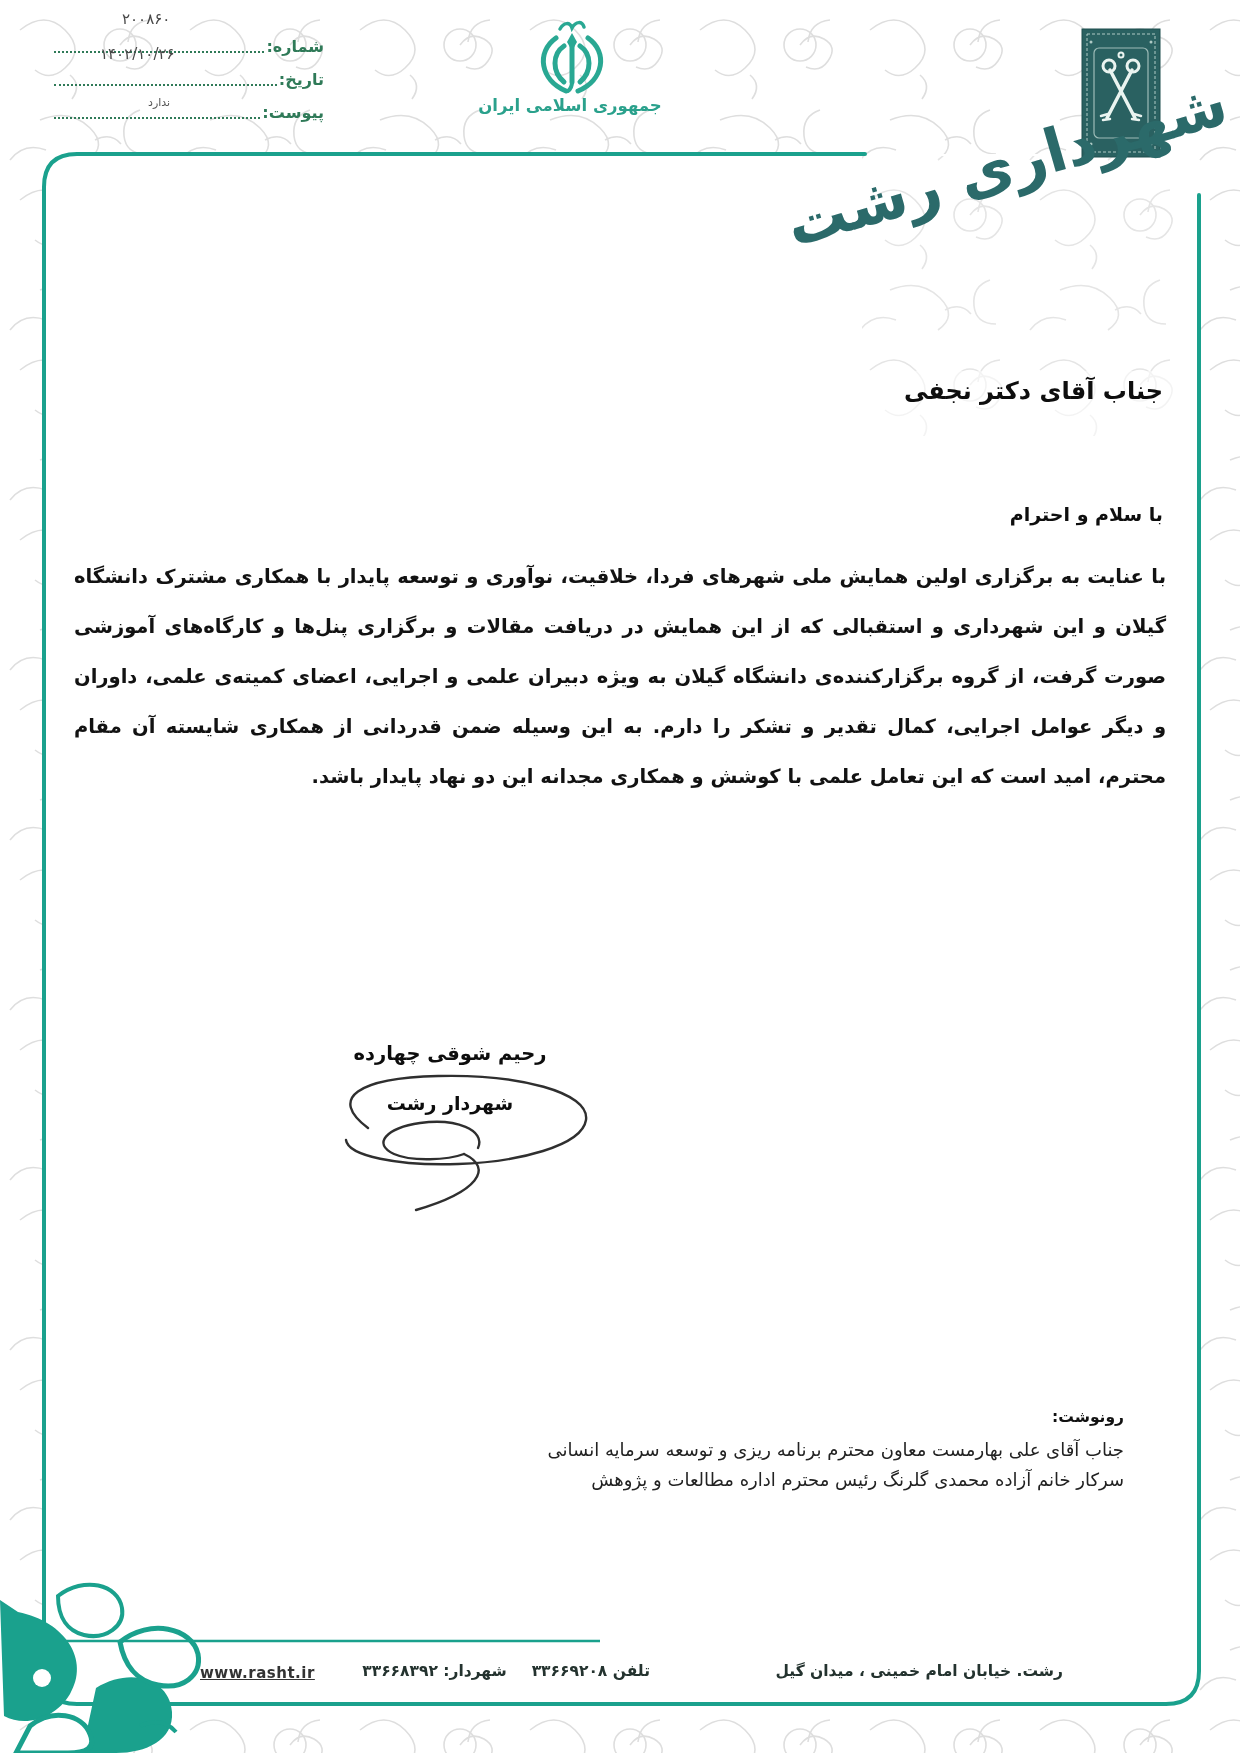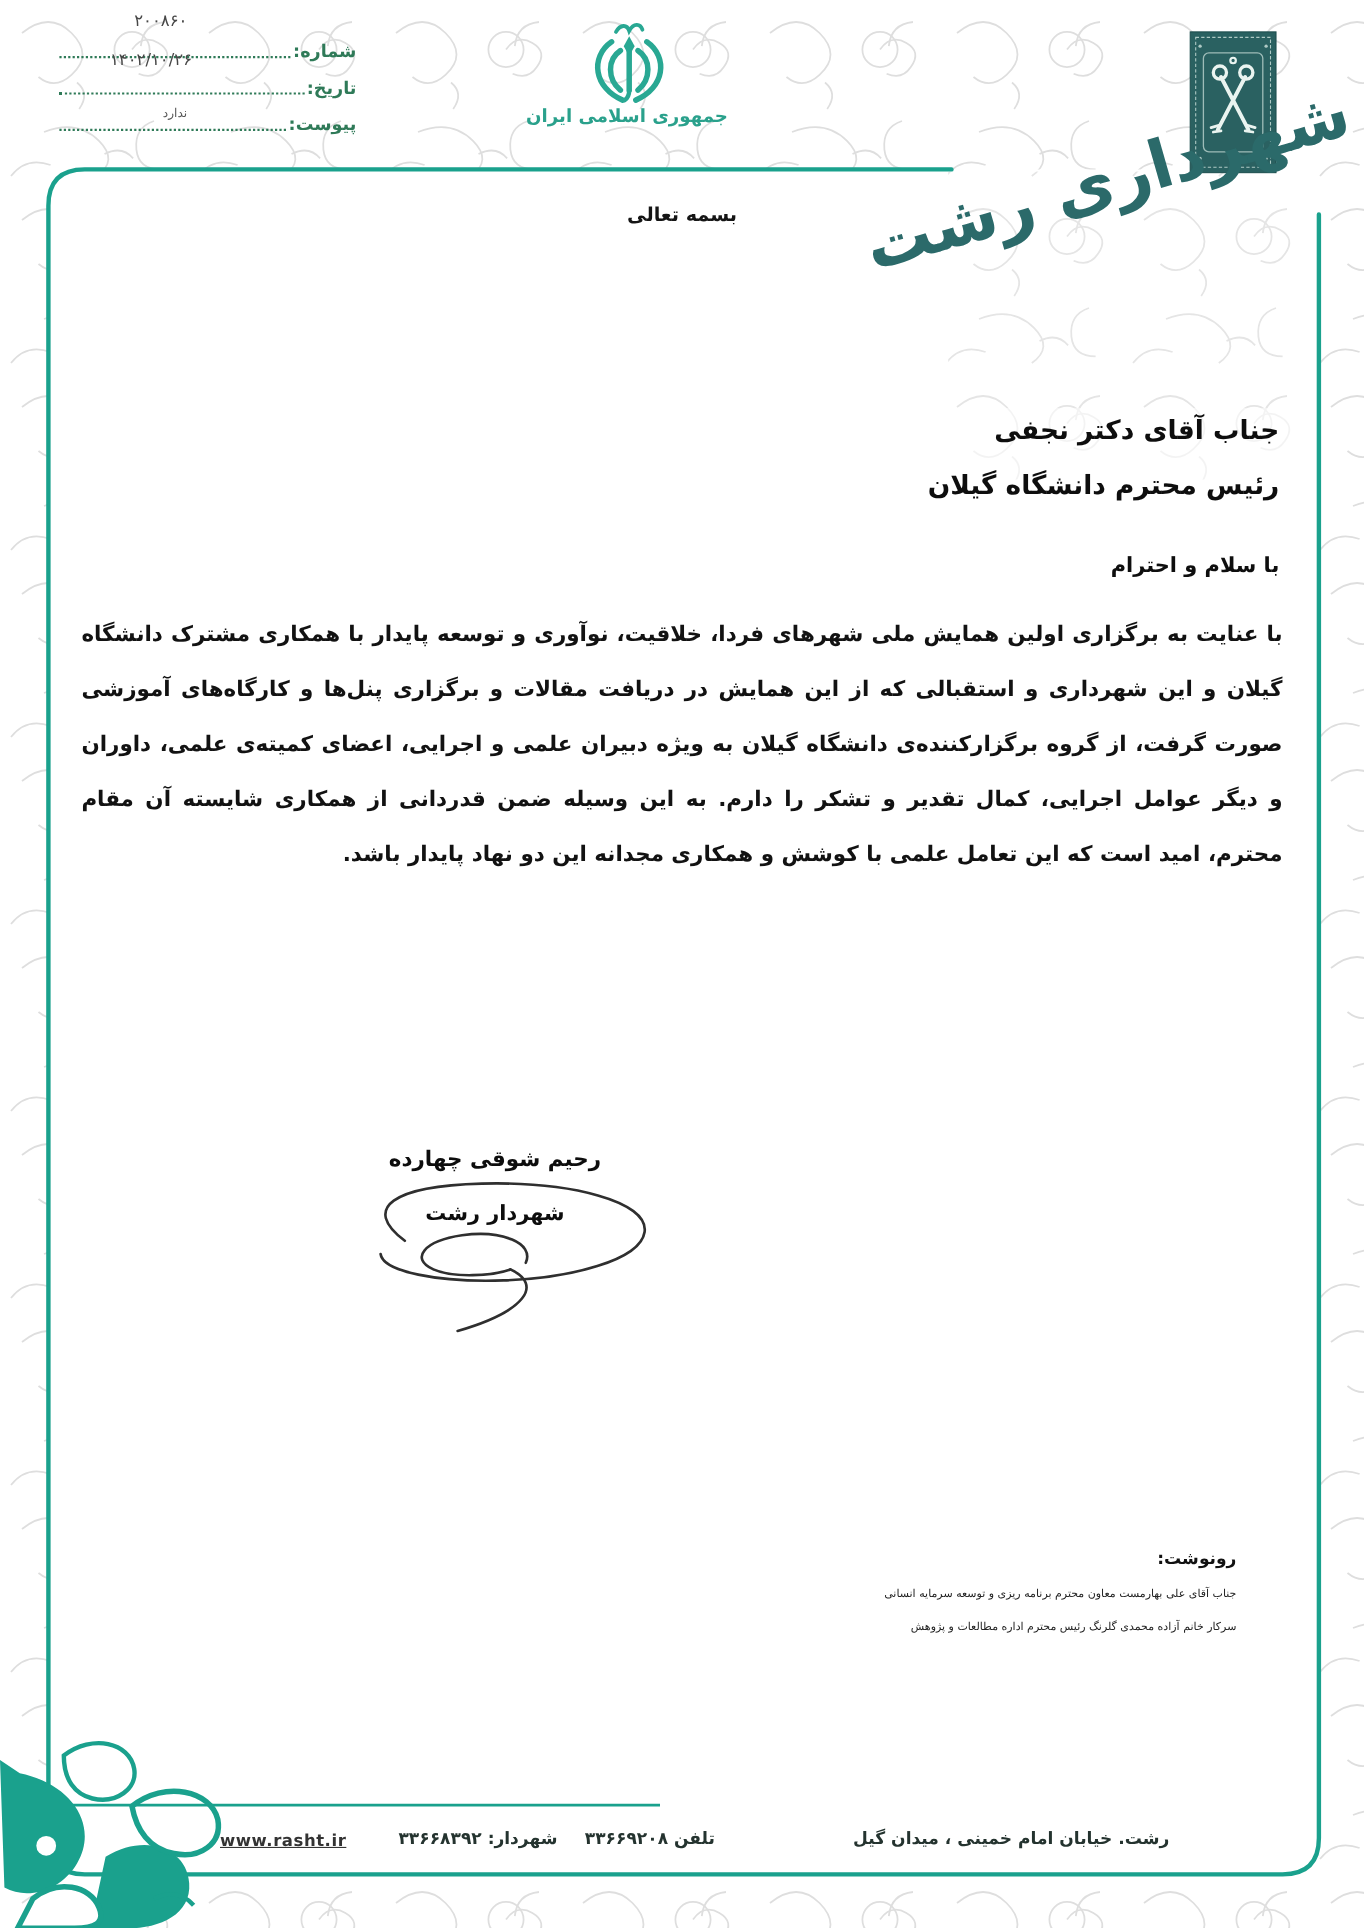--- a/index.html
+++ b/index.html
@@ -40,21 +40,21 @@
     font-size:19.5px;font-weight:bold;color:#121212;line-height:50px;
     text-align:justify;direction:rtl;}
   
   .sig-name{position:absolute;left:300px;top:1042px;width:300px;text-align:center;
     font-size:19.5px;font-weight:bold;color:#0d0d0d;}
   .sig-title{position:absolute;left:300px;top:1092px;width:300px;text-align:center;
     font-size:19px;font-weight:bold;color:#0d0d0d;}
   
   .cc{position:absolute;right:116px;top:1408px;text-align:right;direction:rtl;}
   .cc-label{font-size:15.5px;font-weight:bold;color:#111;margin-bottom:9px;}
-  .cc-item{font-size:10px;color:#222;line-height:30px;}
+  .cc-item{font-size:18px;color:#222;line-height:30px;}
   
   .footer-address{position:absolute;right:177px;top:1662px;font-size:15.5px;font-weight:bold;
     color:#24332f;direction:rtl;white-space:nowrap;}
   .footer-phones{position:absolute;left:400px;top:1662px;width:250px;text-align:center;
     font-size:15.5px;font-weight:bold;color:#24332f;direction:rtl;white-space:nowrap;}
   .footer-phones .gap{display:inline-block;width:14px;}
   .footer-site{position:absolute;left:200px;top:1664px;font-size:15px;font-weight:bold;
     color:#333;direction:ltr;letter-spacing:.5px;text-decoration:underline;}
 </style>
 </head>
@@ -152,25 +152,23 @@
     <g fill="#cfe3dd" opacity="0.8">
       <circle cx="10" cy="14" r="1.5"></circle>
         <circle cx="70" cy="14" r="1.5"></circle>
       <circle cx="10" cy="116" r="1.5"></circle>
         <circle cx="70" cy="116" r="1.5"></circle>
     </g>
   </svg>
 
   <div class="org-calligraphy">شهرداری رشت</div>
 
-  <div class="besmele">بسمه تعالی</div>
 
   <div class="recipient">
     <div>جناب آقای دکتر نجفی</div>
-    <div>رئیس محترم دانشگاه گیلان</div>
   </div>
 
   <div class="salutation">با سلام و احترام</div>
 
   <div class="body-text">با عنایت به برگزاری اولین همایش ملی شهرهای فردا، خلاقیت، نوآوری و توسعه پایدار با همکاری مشترک دانشگاه گیلان و این شهرداری و استقبالی که از این همایش در دریافت مقالات و برگزاری پنل‌ها و کارگاه‌های آموزشی صورت گرفت، از گروه برگزارکننده‌ی دانشگاه گیلان به ویژه دبیران علمی و اجرایی، اعضای کمیته‌ی علمی، داوران و دیگر عوامل اجرایی، کمال تقدیر و تشکر را دارم.  به این وسیله ضمن قدردانی از همکاری شایسته آن مقام محترم، امید است که این تعامل علمی با کوشش و همکاری مجدانه این دو نهاد پایدار باشد.</div>
 
   <div class="sig-name">رحیم شوقی چهارده</div>
   <div class="sig-title">شهردار رشت</div>
   <svg class="abs" style="left:298px;top:1068px;" width="300" height="155" viewBox="0 0 300 155">
     <g fill="none" stroke="#2f2f2f" stroke-width="2.4" stroke-linecap="round">

